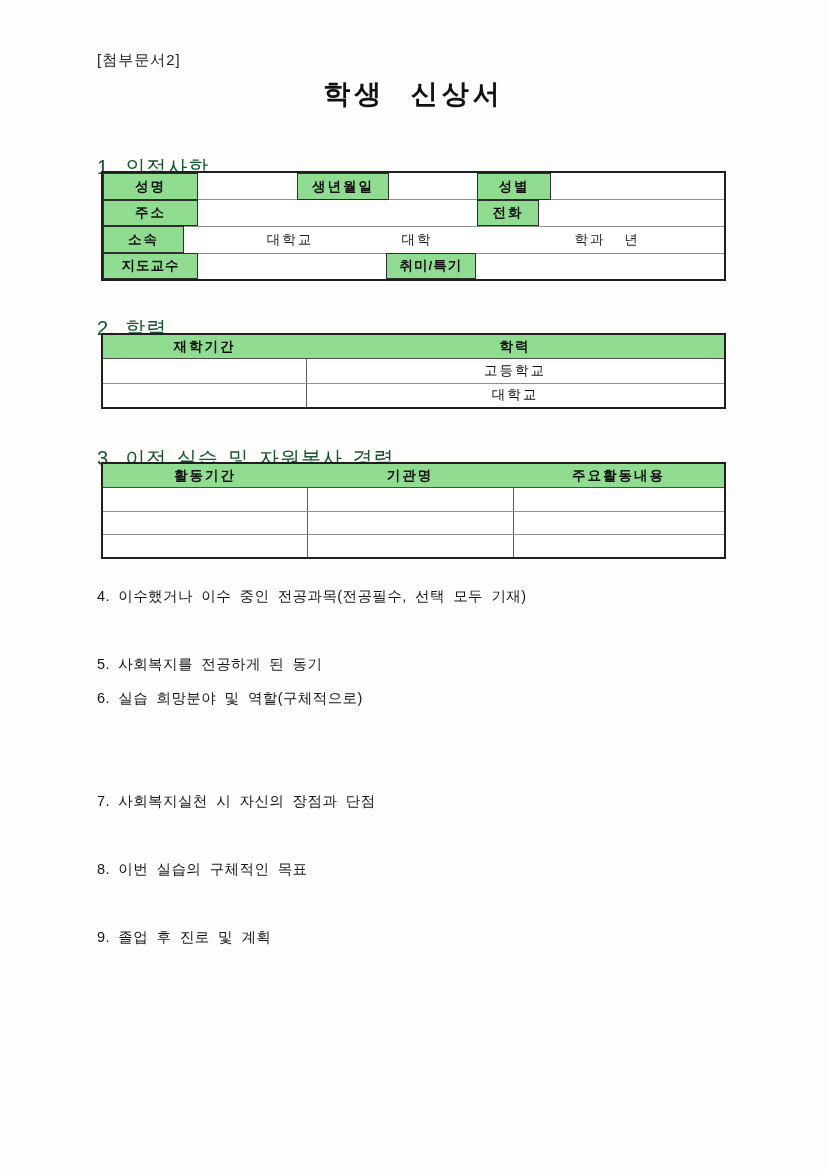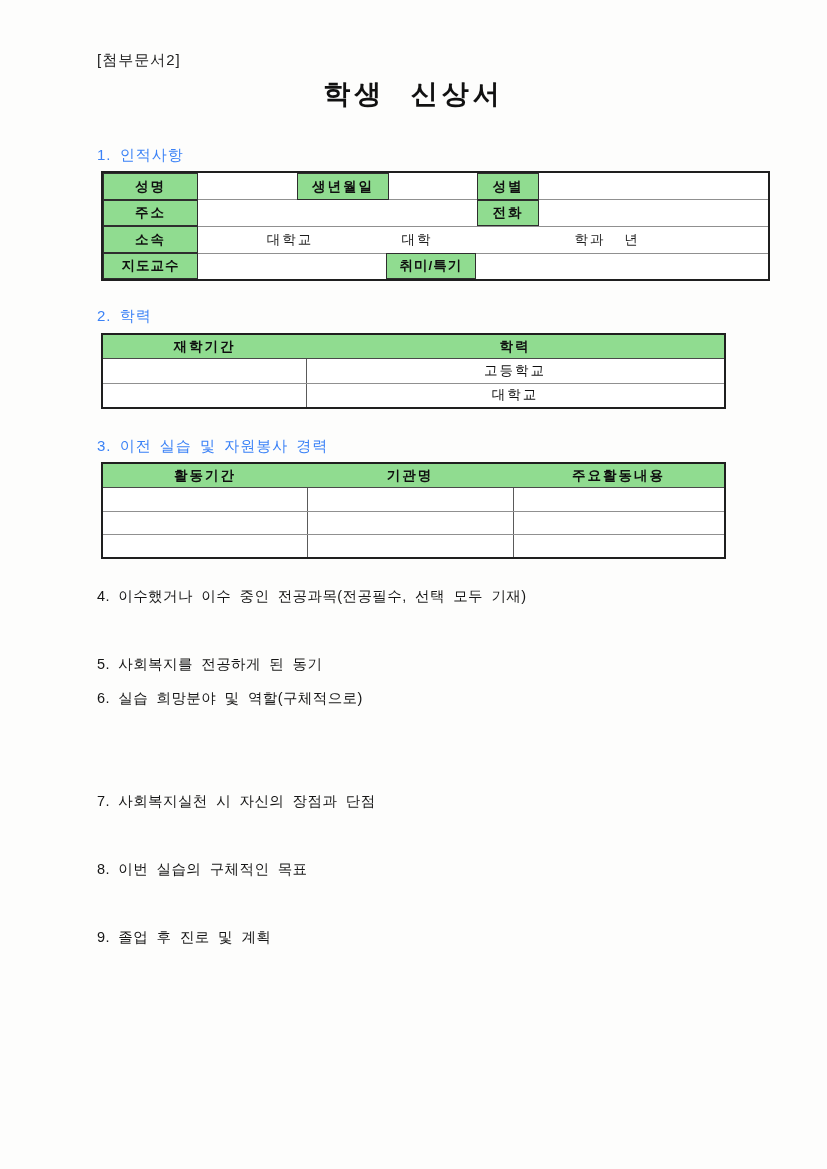--- a/index.html
+++ b/index.html
@@ -18,21 +18,21 @@
     position:absolute;left:97px;top:51px;
     font-size:15px;letter-spacing:1px;color:#222;
   }
   .doc-title{
     position:absolute;left:0;top:76px;width:827px;margin:0;
     text-align:center;font-size:27px;font-weight:700;
     letter-spacing:4px;word-spacing:14px;color:#111;
   }
   .sec-h{
     position:absolute;left:97px;
-    font-size:15px;letter-spacing:1px;word-spacing:3px;color:#3b82f6;
+    font-size:20px;letter-spacing:1px;word-spacing:3px;color:#14532d;margin-top:8px;
   }
   .tbl{
     position:absolute;left:101px;width:621px;
     border:2px solid #1f1f1f;background:#fff;box-sizing:content-box;
   }
   .row{position:absolute;left:0;right:0;}
   .cell{
     position:absolute;top:0;bottom:0;box-sizing:border-box;
     display:flex;align-items:center;justify-content:center;
     font-size:13.5px;font-weight:700;letter-spacing:2px;color:#101010;
@@ -56,44 +56,44 @@
 </head>
 <body>
 
 <div class="page">
 
   <div class="doc-tag">[첨부문서2]</div>
   <h1 class="doc-title">학생 신상서</h1>
 
   <div class="sec-h" style="top:146px;">1. 인적사항</div>
 
-  <div class="tbl" style="top:171px;height:106px;padding-left:44px;">
+  <div class="tbl" style="top:171px;height:106px;">
 
     <div class="hline" style="top:26px;"></div>
     <div class="hline" style="top:53px;"></div>
     <div class="hline" style="top:80px;"></div>
 
     <div class="row" style="top:0;height:27px;">
       <div class="cell green" style="left:0;width:95px;">성명</div>
       <div class="cell blank" style="left:95px;width:99px;"></div>
       <div class="cell green" style="left:194px;width:92px;">생년월일</div>
       <div class="cell blank" style="left:278px;width:96px;"></div>
-      <div class="cell green" style="left:374px;width:62px;">성별</div>
+      <div class="cell green" style="left:374px;width:74px;">성별</div>
       <div class="cell blank" style="left:436px;right:0;"></div>
     </div>
 
     <div class="row" style="top:27px;height:26px;">
       <div class="cell green" style="left:0;width:95px;">주소</div>
       <div class="cell blank" style="left:95px;width:279px;"></div>
       <div class="cell green" style="left:374px;width:62px;">전화</div>
       <div class="cell blank" style="left:436px;right:0;"></div>
     </div>
 
     <div class="row" style="top:53px;height:27px;">
-      <div class="cell green" style="left:0;width:95px;">소속</div>
+      <div class="cell green" style="left:0;width:81px;">소속</div>
       <div class="cell blank" style="left:95px;right:0;justify-content:flex-start;">
         <span class="ph" style="left:92px;">대학교</span>
         <span class="ph" style="left:219px;">대학</span>
         <span class="ph" style="left:352px;margin-left:40px;">학과</span>
         <span class="ph" style="left:434px;">년</span>
       </div>
     </div>
 
     <div class="row" style="top:80px;height:26px;">
       <div class="cell green" style="left:0;width:95px;letter-spacing:1px;">지도교수</div>

